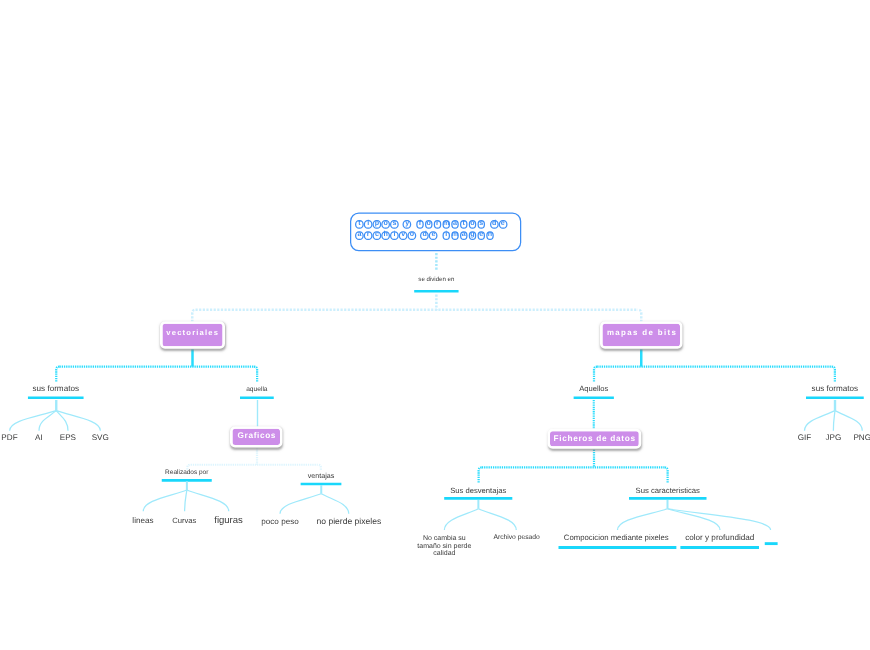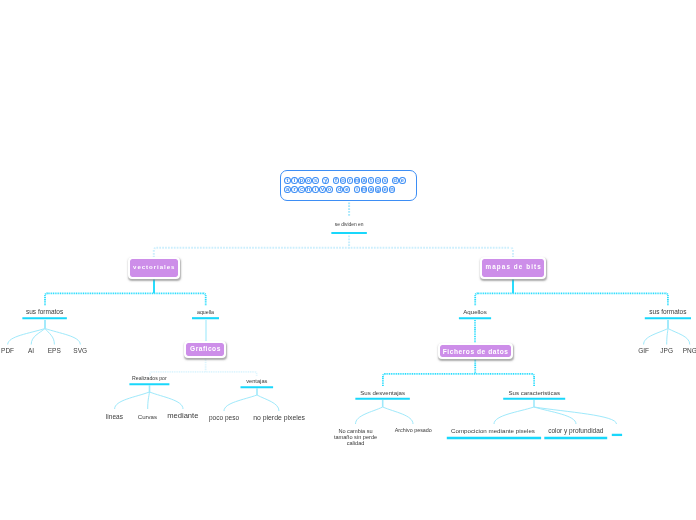--- a/index.html
+++ b/index.html
@@ -121,21 +121,21 @@
     <div class="pnode" style="left: 184.2px; top: 340.8px; width: 42px; height: 17px; font-size: 6.6px; letter-spacing: 0.5px;">
       <span style="padding-left: 0.5px; position: relative; top: -1.1px;">Graficos</span>
     </div>
     <div class="pnode" style="left: 438px; top: 343.4px; width: 74.8px; height: 16.1px; font-size: 6.6px; letter-spacing: 0.55px;">
       <span style="padding-left: 0.55px; position: relative; top: -0.3px;">Ficheros de datos</span>
     </div>
     <div class="lab" style="left: 149.4px; top: 375.6px; font-size: 5.2px;"><span>Realizados por</span></div>
     <div class="lab" style="left: 256.8px; top: 378.5px; font-size: 5.7px;"><span>ventajas</span></div>
     <div class="lab" style="left: 114.4px; top: 413.5px; font-size: 6.5px;">lineas</div>
     <div class="lab" style="left: 147.4px; top: 413.5px; font-size: 6.1px;">Curvas</div>
-    <div class="lab" style="left: 182.8px; top: 411.5px; font-size: 7.6px;">mediante</div>
+    <div class="lab" style="left: 182.8px; top: 411.5px; font-size: 7.6px;">figuras</div>
     <div class="lab" style="left: 224px; top: 415.3px; font-size: 6.5px;">poco peso</div>
     <div class="lab" style="left: 279.1px; top: 415.3px; font-size: 6.85px;">no pierde pixeles</div>
     <div class="lab" style="left: 382.6px; top: 389.8px; font-size: 6.1px;"><span>Sus desventajas</span></div>
     <div class="lab" style="left: 534.2px; top: 389.8px; font-size: 6.15px;"><span>Sus caracteristicas</span></div>
     <div class="lab multi" style="left: 355.5px; top: 427.6px; font-size: 5.6px; width: 44px; line-height: 6.2px;">No cambia su tamaño sin perde calidad</div>
     <div class="lab" style="left: 413.3px; top: 427.7px; font-size: 5.4px;">Archivo pesado</div>
     <div class="lab" style="left: 493px; top: 428.2px; font-size: 6.2px;">Compocicion mediante pixeles</div>
     <div class="lab" style="left: 575.8px; top: 428.1px; font-size: 6.5px;">color y profundidad</div>
     <div class="lab" style="left: 616.5px; top: 428.7px; font-size: 6.1px;"></div>
   </div>

